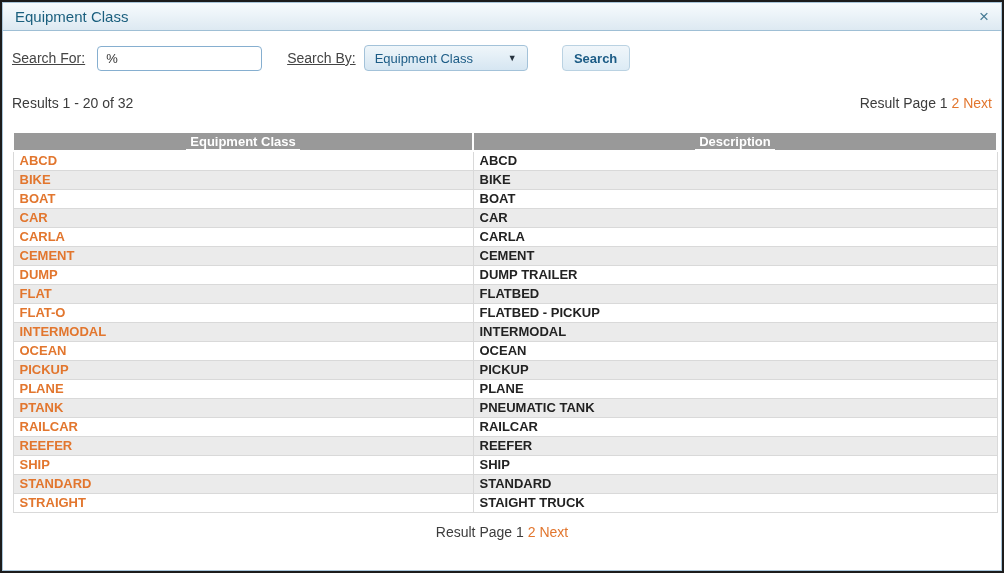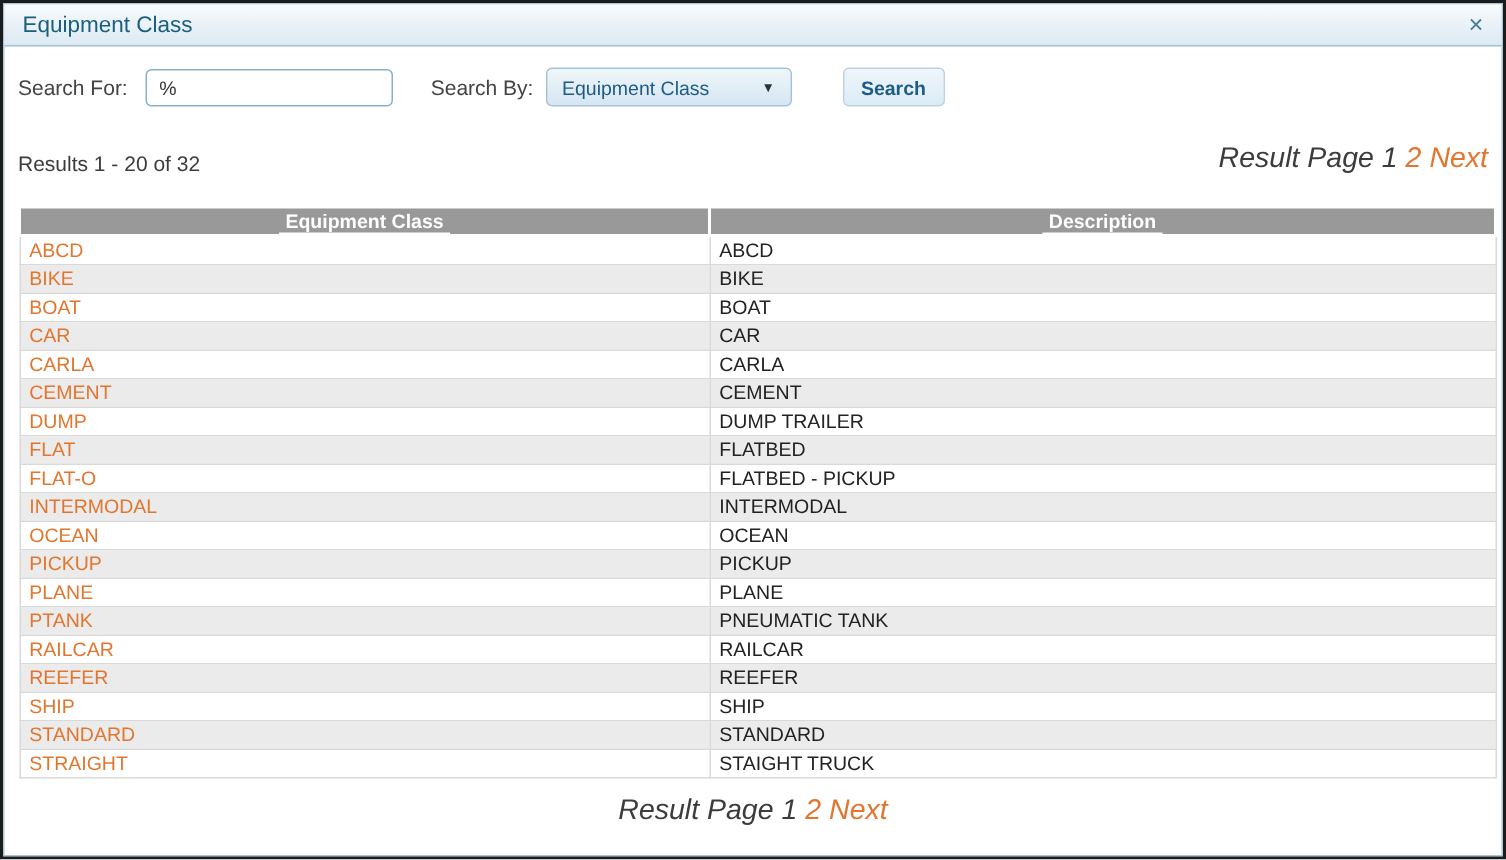--- a/index.html
+++ b/index.html
@@ -42,20 +42,21 @@
 
   .search-row {
     display: flex;
     align-items: center;
     margin-top: 14px;
     height: 26px;
   }
   .field-label {
     font-size: 14px;
     color: #444444;
+    text-decoration: underline;
   }
   .search-input {
     margin-left: 12px;
     width: 165px;
     height: 25px;
     border: 1px solid #86afd0;
     border-radius: 4px;
     padding: 0 8px;
     font-size: 13px;
     color: #333333;
@@ -104,24 +105,23 @@
     align-items: flex-end;
     justify-content: space-between;
     margin-top: 24px;
     margin-bottom: 20px;
   }
   .results-summary {
     font-size: 14px;
     color: #3c3c3c;
   }
   .pagination {
-    font-size: 19px;
+    font-size: 14px;
     color: #3c3c3c;
     white-space: nowrap;
-    font-style: italic;
   }
   .pagination a {
     color: #e2762e;
     text-decoration: none;
     cursor: pointer;
   }
   .pagination .page-current { color: #3c3c3c; }
 
   
   table.results-table {
@@ -147,20 +147,21 @@
     line-height: 15px;
   }
   table.results-table td {
     border: 1px solid #d9d9d9;
     height: 19px;
     padding: 0 6px;
     font-size: 13px;
     color: #222222;
     overflow: hidden;
     white-space: nowrap;
+    font-weight: bold;
   }
   table.results-table tbody tr:nth-child(even) td { background: #ebebeb; }
   table.results-table tbody tr:nth-child(odd) td { background: #ffffff; }
   table.results-table td a.class-link {
     color: #e2762e;
     text-decoration: none;
     cursor: pointer;
   }
   col.col-class { width: 460px; }
   col.col-desc  { width: 524px; }

